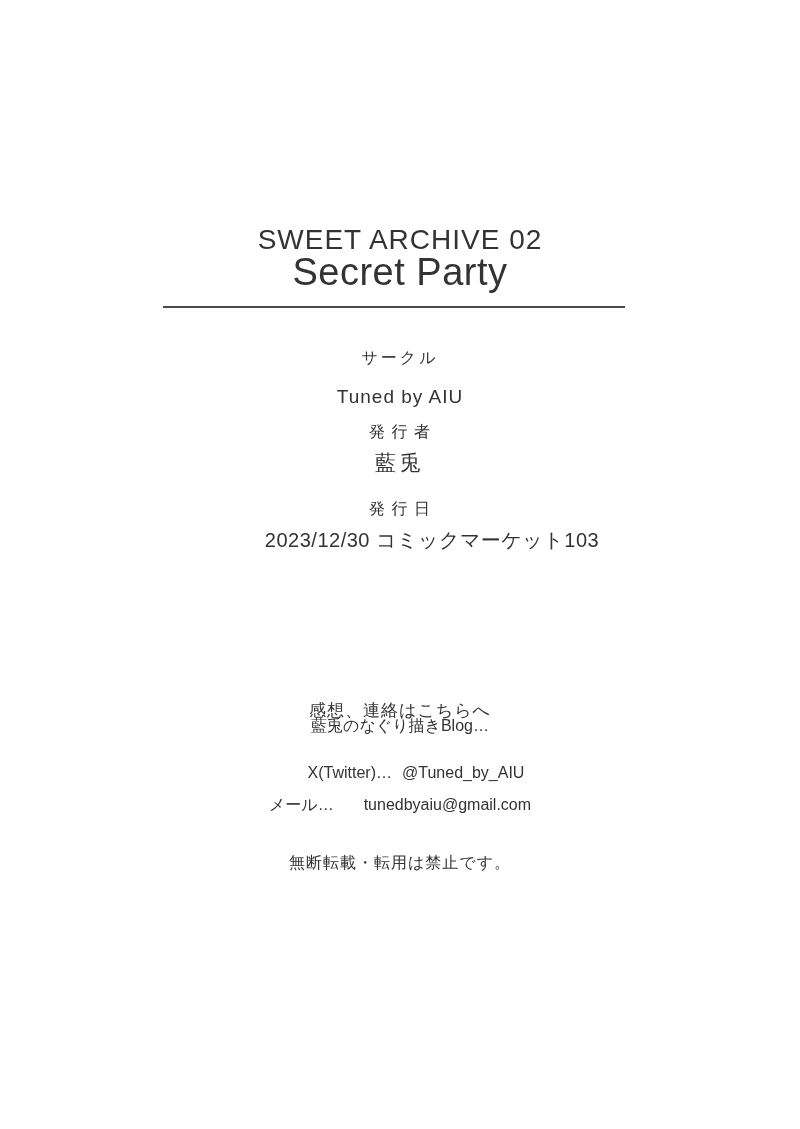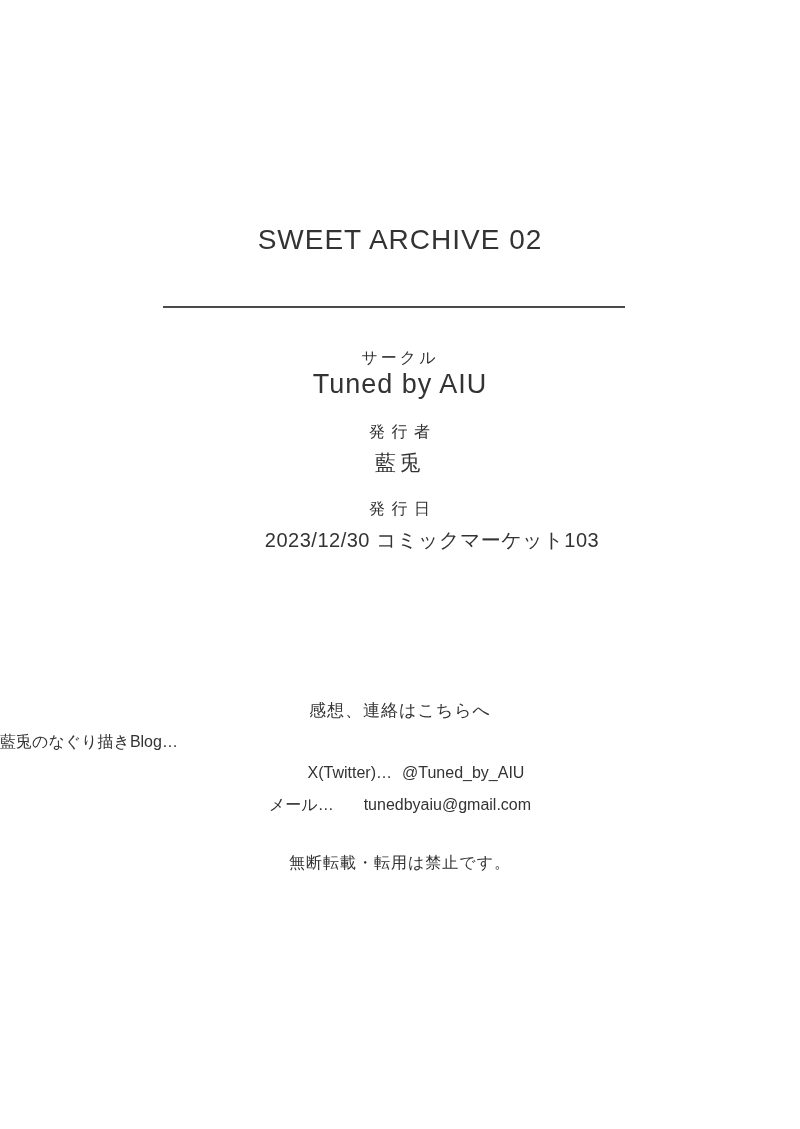--- a/index.html
+++ b/index.html
@@ -26,50 +26,51 @@
   }
   .series-title   { top: 224px; font-size: 28px; letter-spacing: 1px; }
   .book-title     { top: 251px; font-size: 38px; letter-spacing: 0.5px; }
   .title-divider  {
     position: absolute;
     top: 306px; left: 163px;
     width: 462px; height: 2px;
     background: var(--rule);
   }
   .circle-label    { top: 348px; font-size: 16px; letter-spacing: 3px; }
-  .circle-name     { top: 369px; font-size: 27px; letter-spacing: 1px; }
+  .circle-name     { top: 386px; font-size: 19px; letter-spacing: 1px; }
   .publisher-label { top: 422px; font-size: 16px; letter-spacing: 1px; }
   .publisher-name  { top: 449px; font-size: 21px; letter-spacing: 4px; }
   .date-label      { top: 499px; font-size: 16px; letter-spacing: 1px; }
   .date-value      { top: 527px; font-size: 20px; letter-spacing: 0.5px; margin-left: 32px; }
 
   .contact-heading { top: 699px; font-size: 17px; letter-spacing: 1px; }
   .contact-row {
     position: absolute;
     left: 0; width: 100%;
     display: flex;
     justify-content: center;
     align-items: baseline;
     font-size: 16px;
     white-space: nowrap;
   }
-  .blog-row    { top: 732px; gap: 22px; flex-direction: column; }
+  .blog-row    { top: 716px; gap: 22px; }
   .twitter-row { top: 764px; gap: 10px; padding-left: 16px; }
   .mail-row    { top: 795px; gap: 30px; }
 
   .notice-1 { top: 853px; font-size: 16px; letter-spacing: 1px; }
   .notice-2 { top: 886px; font-size: 16px; letter-spacing: 1px; }
 </style>
 </head>
 <body>
 
 <div class="page">
 
   <div class="line series-title">SWEET ARCHIVE 02</div>
 
+  <div class="line book-title">Secret Party</div>
 
   <div class="title-divider"></div>
 
   <div class="line circle-label">サークル</div>
   <div class="line circle-name">Tuned by AIU</div>
 
   <div class="line publisher-name">藍兎</div>
   <div class="line publisher-label">発 行 者</div>
 
   <div class="line date-label">発 行 日</div>

